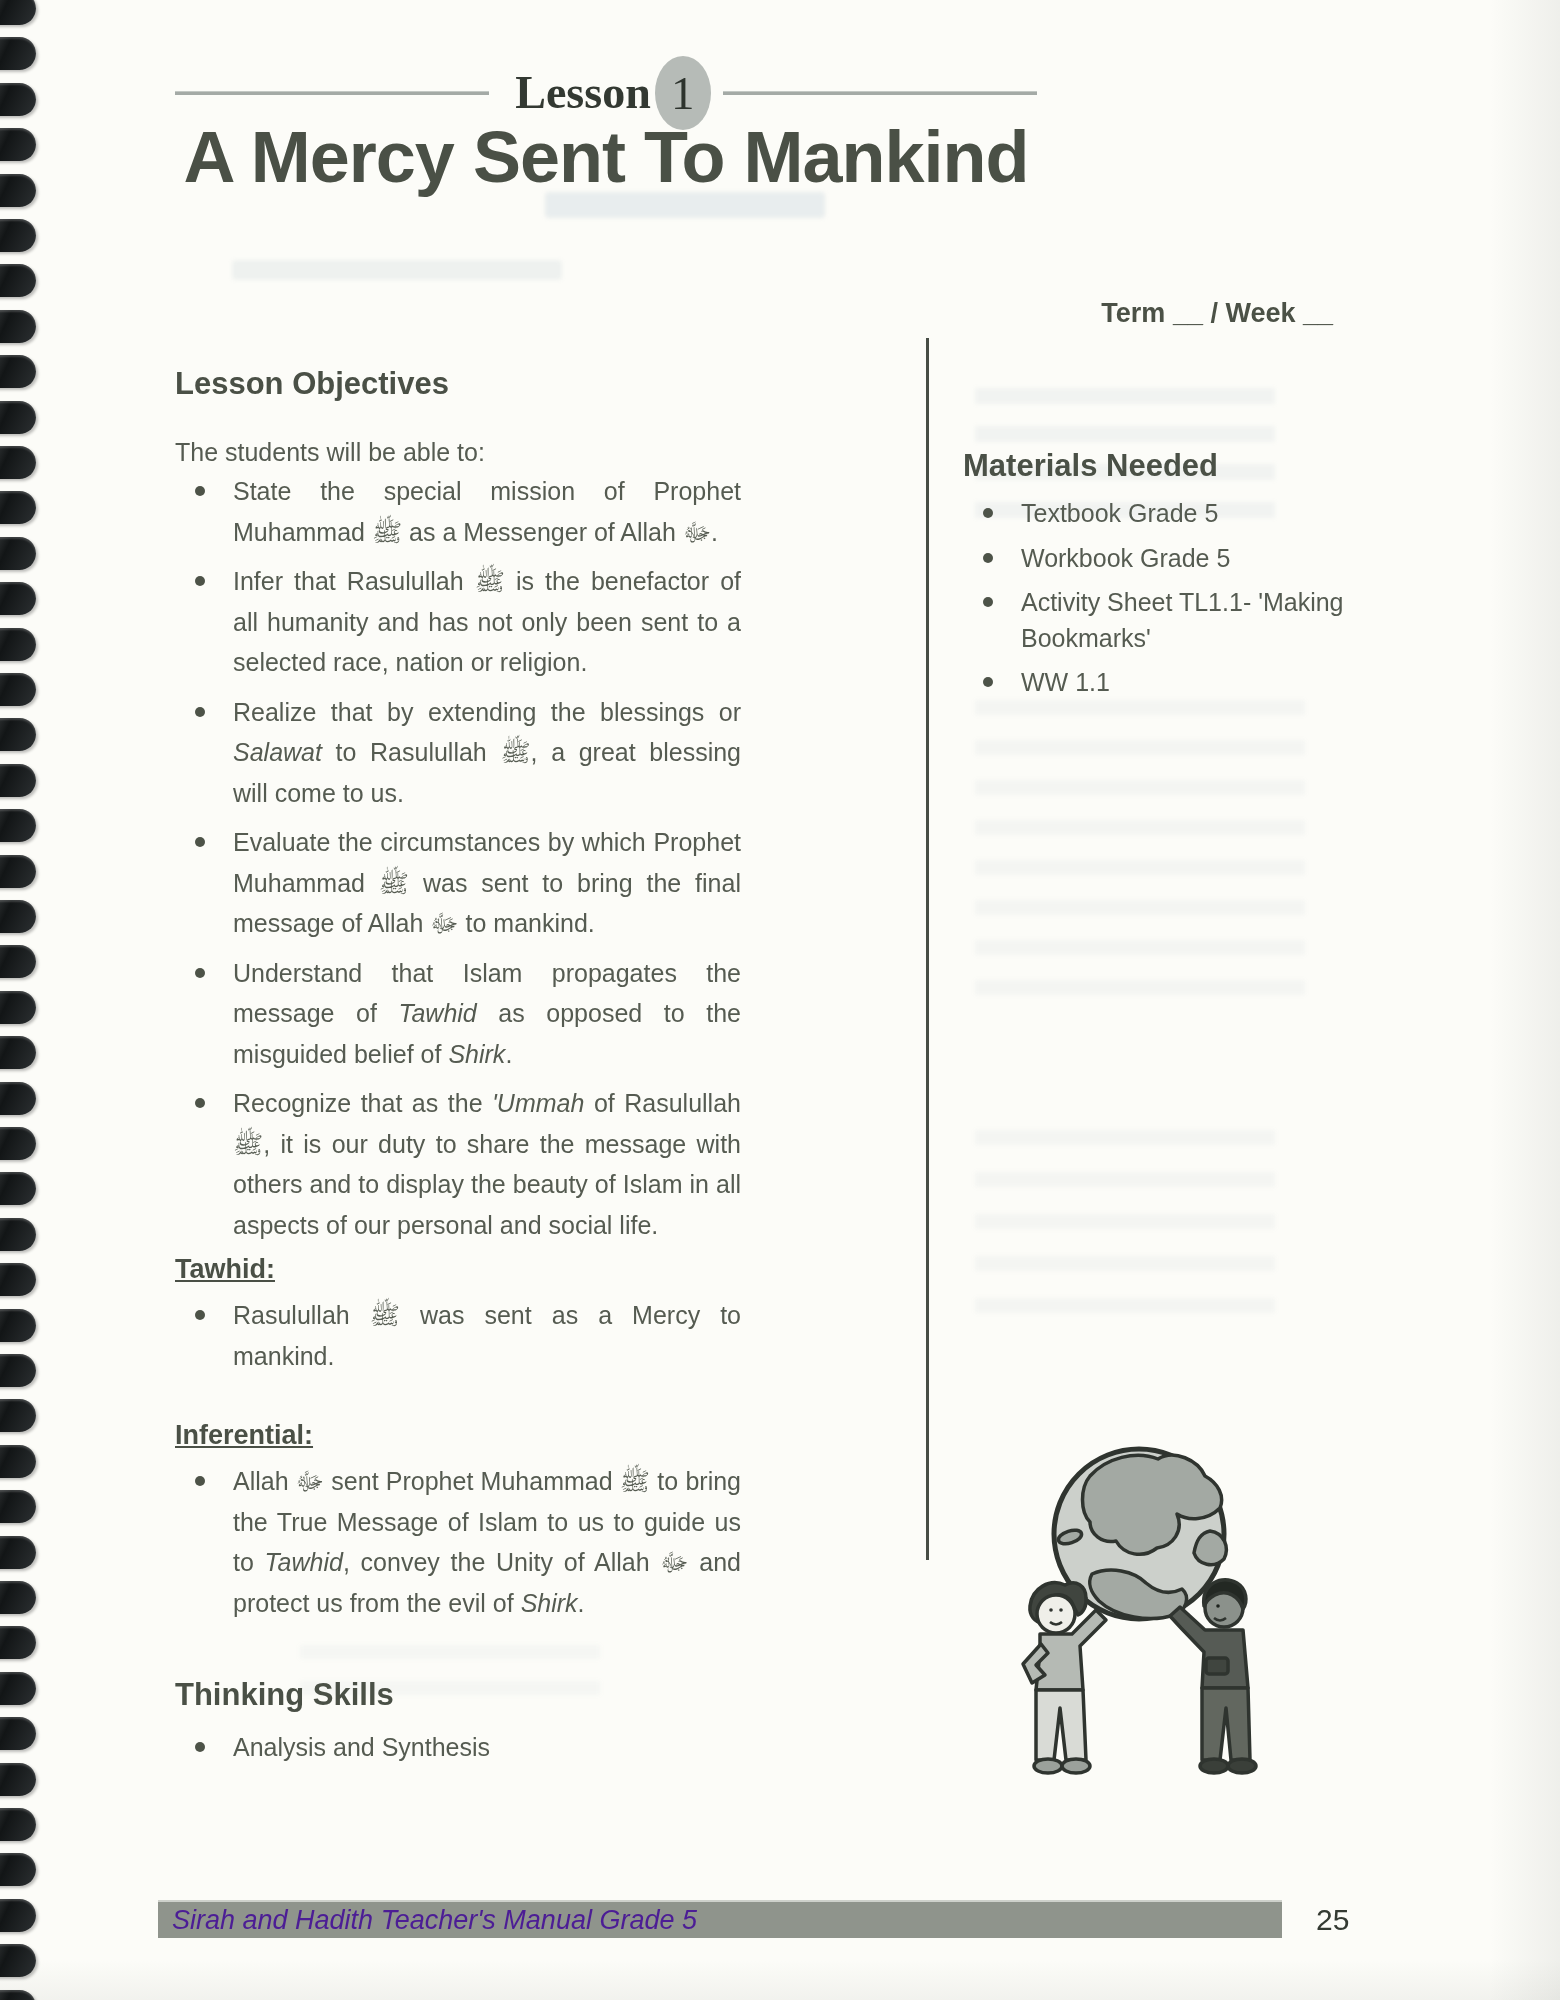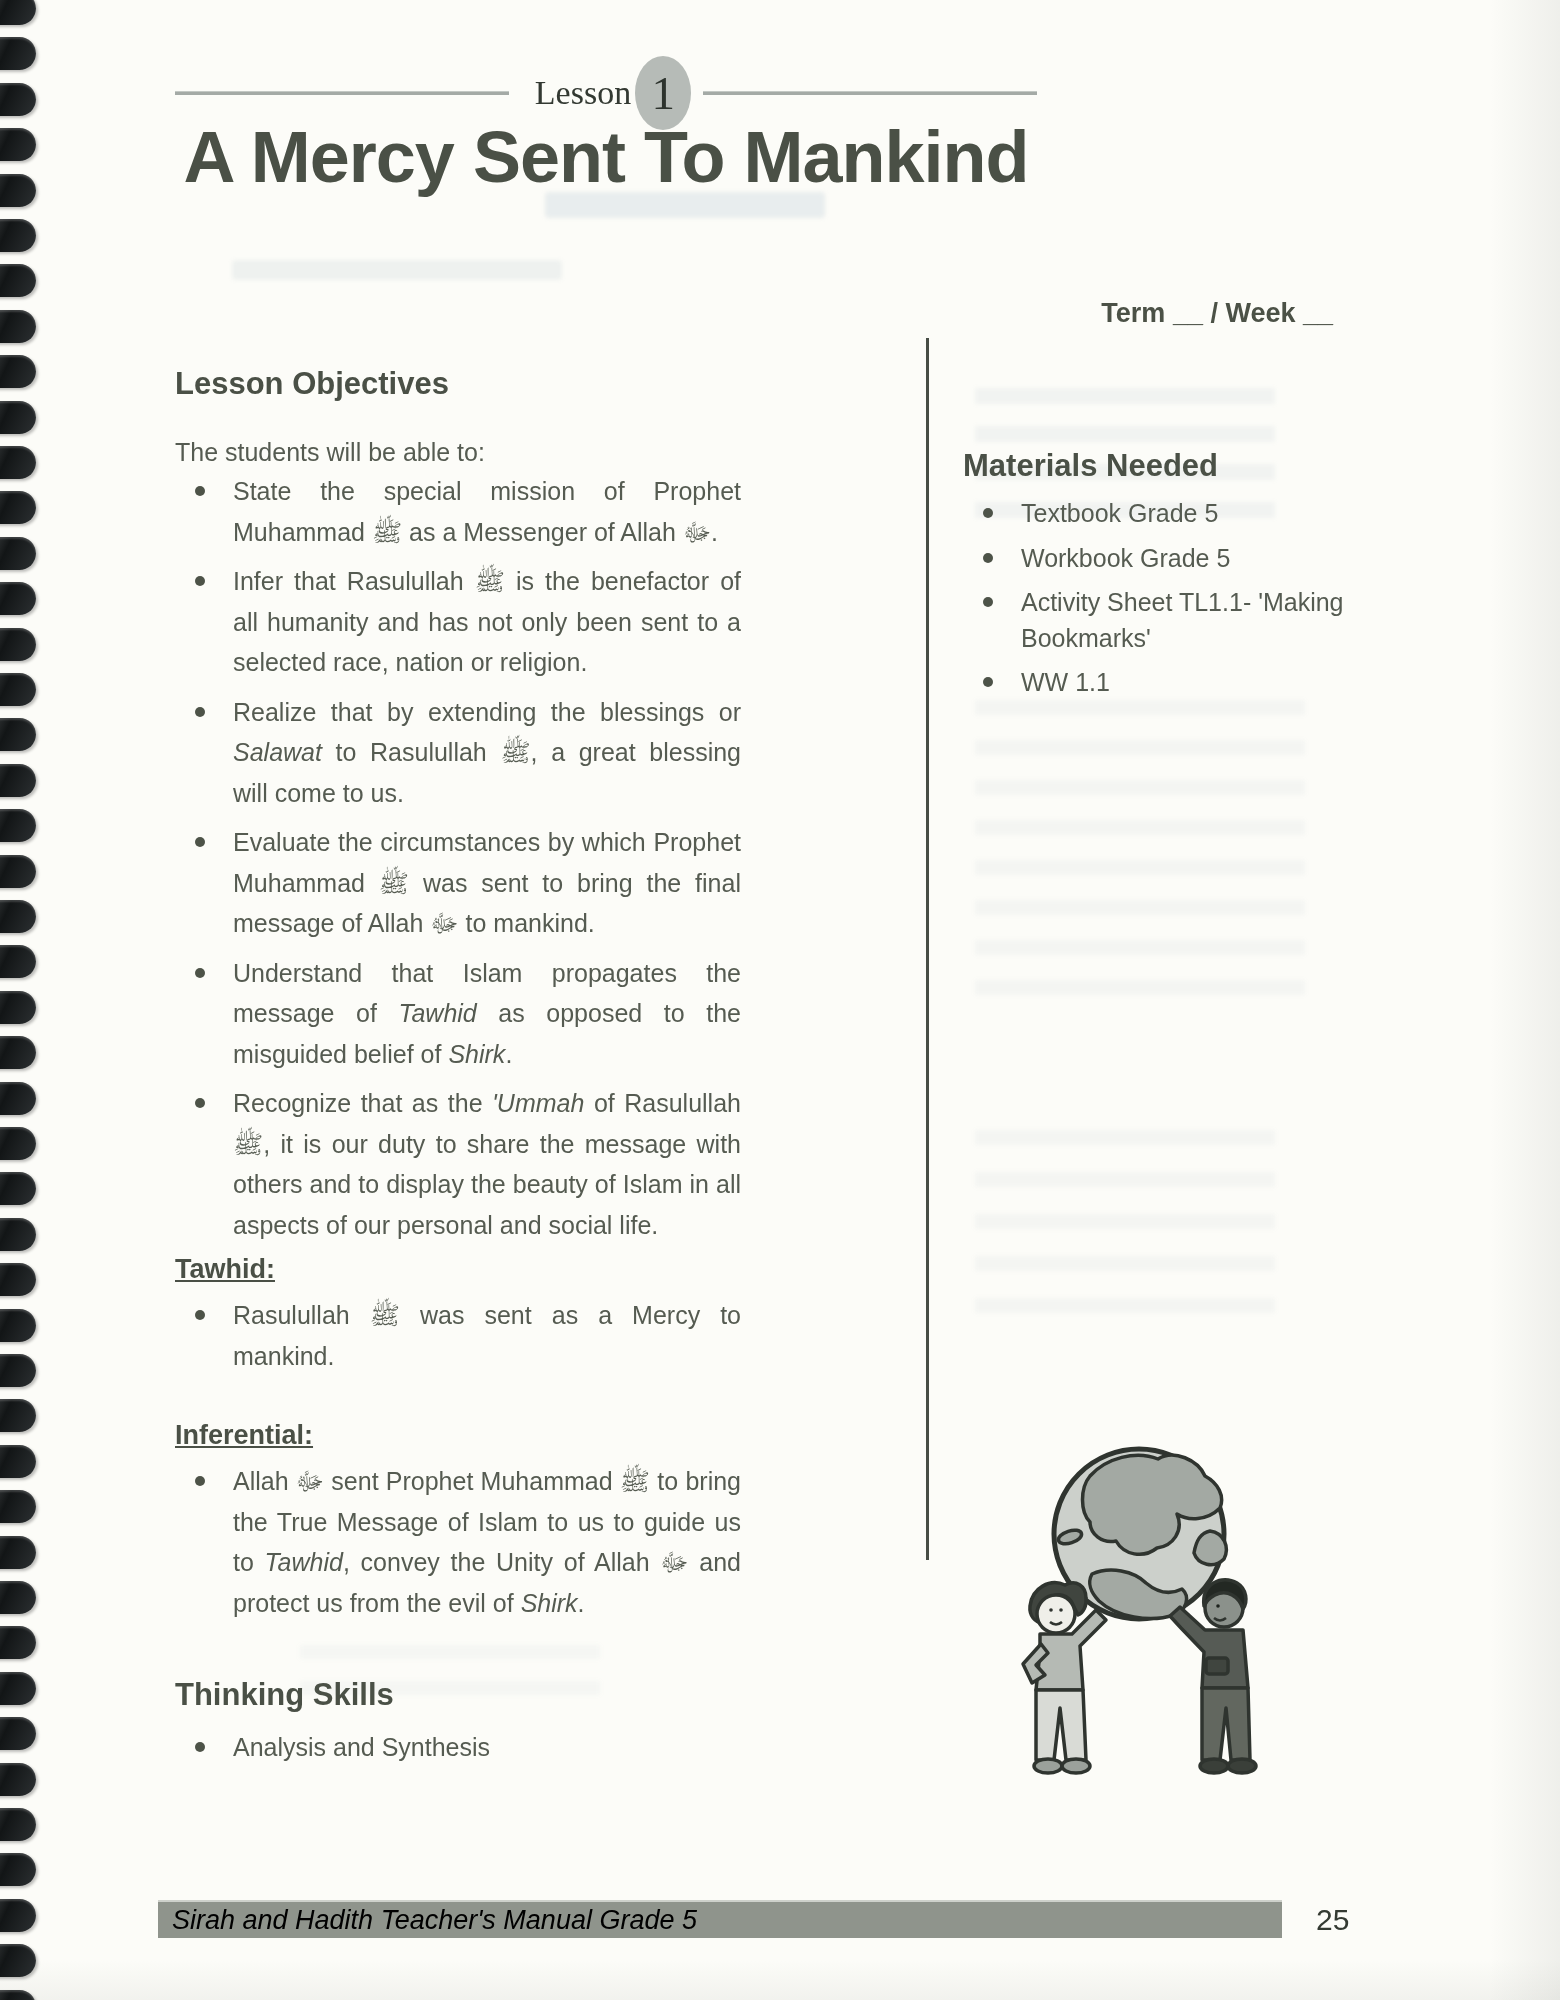--- a/index.html
+++ b/index.html
@@ -21,21 +21,21 @@
     background:linear-gradient(115deg,#4d5152 0%,#121516 45%,#30狭3436 80%,#2c3032 100%);
     background:linear-gradient(115deg,#4d5152 0%,#121516 45%,#2c3032 100%);
     box-shadow:2px 2px 3px rgba(0,0,0,.25), inset 0 2px 2px rgba(255,255,255,.18);}
 
   
   .header-row{position:absolute;left:175px;top:60px;width:862px;height:66px;
     display:flex;align-items:center;}
   .hline{flex:1;height:3px;background:#a4aaa6;border-top:1px solid #c3c8c4;}
   .hline.left{margin-right:26px;}
   .hline.right{margin-left:12px;}
-  .lesson-word{font-family:"Liberation Serif",serif;font-size:34px;color:#333932;line-height:1;}
+  .lesson-word{font-family:"Liberation Serif",serif;font-size:46px;color:#333932;line-height:1;font-weight:bold;}
   .num-wrap{position:relative;width:56px;height:74px;margin-left:4px;
     display:flex;align-items:center;justify-content:center;flex:0 0 auto;}
   .ellipse{position:absolute;inset:0;background:#b6bbb7;border-radius:50%;}
   .lesson-num{position:relative;font-family:"Liberation Serif",serif;font-size:47px;color:#2d332d;}
 
   .title{position:absolute;left:175px;top:116px;width:862px;text-align:center;
     font-size:72px;font-weight:bold;letter-spacing:-1px;color:#4a5046;}
 
   .term-week{position:absolute;top:298px;right:227px;font-size:27px;font-weight:bold;color:#4b5146;}
 
@@ -60,21 +60,21 @@
   .mt-md{margin-top:44px;}
 
   ul.materials{line-height:1.42;text-align:left;}
   ul.materials li{padding-left:58px;margin-bottom:9px;}
   ul.materials li::before{top:12px;}
   .materials-heading{margin-bottom:12px;}
 
   
   .footer-bar{position:absolute;left:158px;top:1902px;width:1124px;height:36px;background:#8f948c;
     box-shadow:0 -2px 0 rgba(160,165,158,.5);}
-  .footer-text{font-style:italic;font-size:27px;color:#000000;line-height:36px;padding-left:14px;
+  .footer-text{font-style:italic;font-size:27px;color:#4c1d95;line-height:36px;padding-left:14px;
     white-space:nowrap;}
   .page-num{position:absolute;left:1296px;top:1901px;font-size:30px;color:#343a32;line-height:38px;margin-left:20px;}
 
   
   .illustration{position:absolute;left:998px;top:1436px;width:282px;height:348px;}
 
   
   .ghost{position:absolute;filter:blur(2px);pointer-events:none;}
   .g1{left:545px;top:192px;width:280px;height:26px;background:rgba(110,150,180,.14);border-radius:4px;}
   .g2{left:232px;top:260px;width:330px;height:20px;background:rgba(120,150,170,.10);border-radius:4px;}

